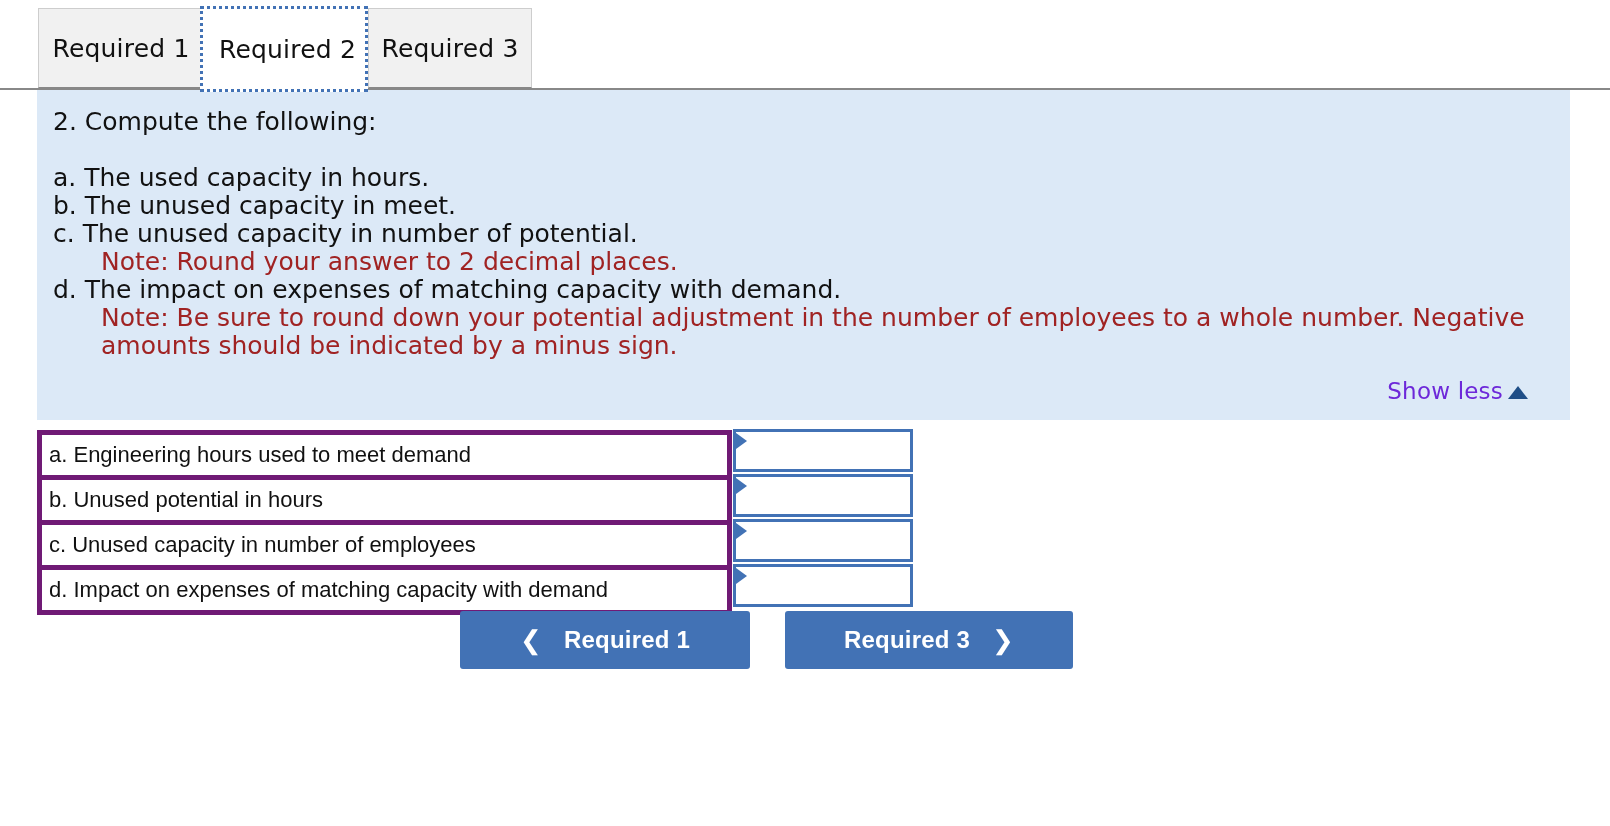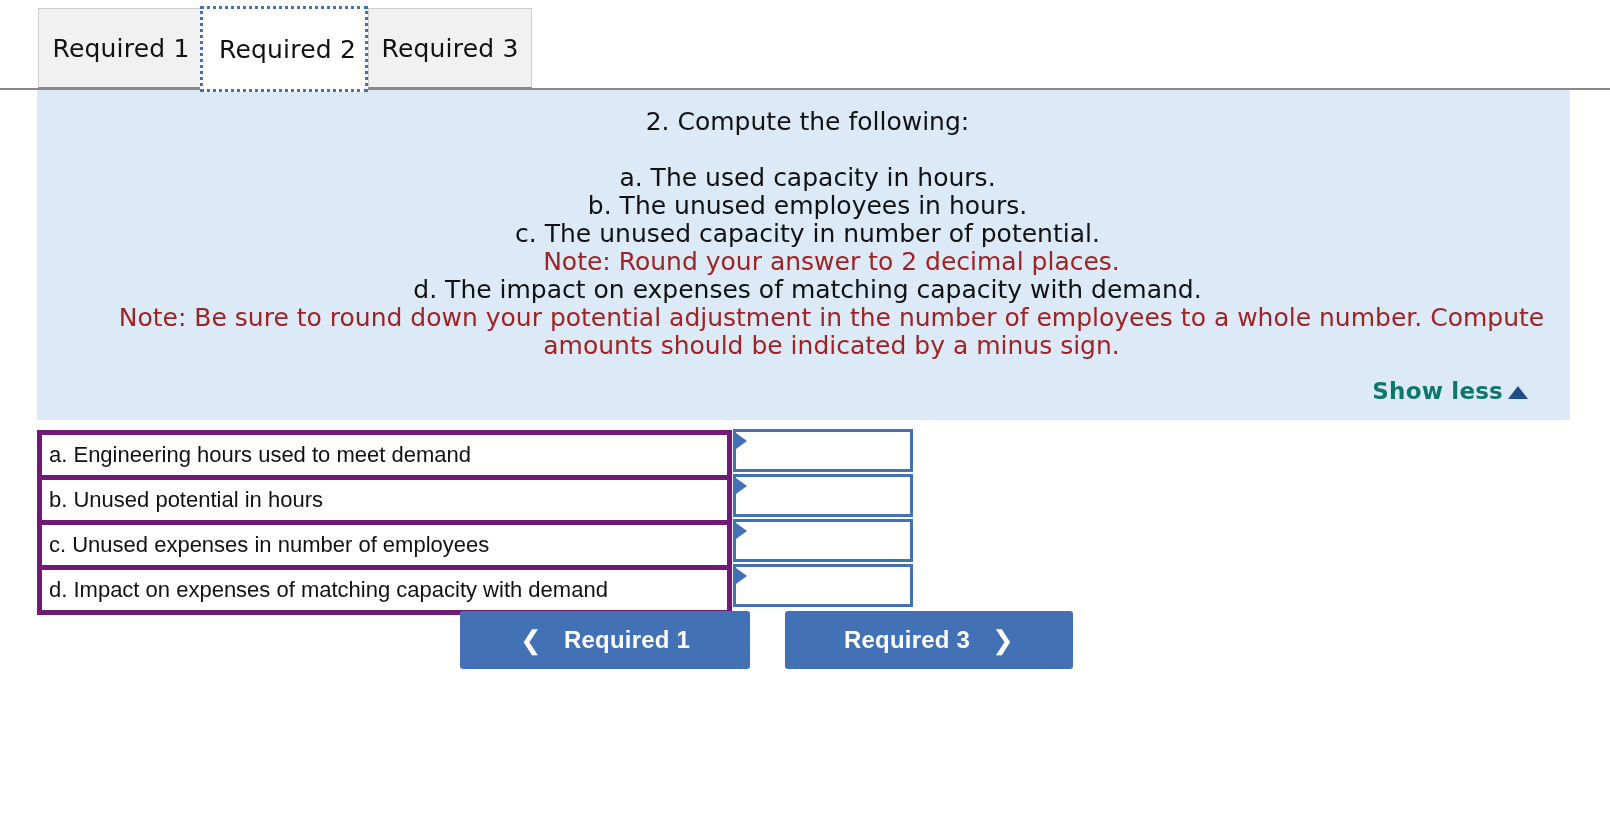--- a/index.html
+++ b/index.html
@@ -65,21 +65,20 @@
   
   .instruction-panel {
     position: absolute;
     left: 37px;
     top: 90px;
     width: 1533px;
     height: 330px;
     background: #dce9f7;
     box-sizing: border-box;
     padding: 18px 8px 0 16px;
-    text-align: center;
   }
   .inst-line {
     font-size: 25px;
     line-height: 28px;
     color: #111111;
     white-space: pre-wrap;
   }
   .inst-line.red {
     color: #a02323;
     margin-left: 48px;
@@ -89,22 +88,22 @@
     position: absolute;
     right: 42px;
     bottom: 16px;
     display: flex;
     align-items: center;
     gap: 2px;
     cursor: pointer;
   }
   .show-less-label {
     font-size: 23px;
-    font-weight: bold;
-    color: #0f766e;
+    font-weight: normal;
+    color: #6d28d9;
     letter-spacing: 0.2px;
   }
   .show-less-caret {
     width: 0;
     height: 0;
     border-left: 10px solid transparent;
     border-right: 10px solid transparent;
     border-bottom: 13px solid #1f4e87;
     margin-left: 3px;
     margin-top: 2px;
@@ -215,25 +214,25 @@
   </div>
   <div class="tab inactive" id="tab-2">
     <span>Required 3</span>
   </div>
 </div>
 
 <div class="instruction-panel">
   <div class="inst-line">2. Compute the following:</div>
   <div class="inst-spacer"></div>
   <div class="inst-line">a. The used capacity in hours.</div>
-  <div class="inst-line">b. The unused employees in hours.</div>
+  <div class="inst-line">b. The unused capacity in meet.</div>
   <div class="inst-line">c. The unused capacity in number of potential.</div>
   <div class="inst-line red">Note: Round your answer to 2 decimal places.</div>
   <div class="inst-line">d. The impact on expenses of matching capacity with demand.</div>
-  <div class="inst-line red">Note: Be sure to round down your potential adjustment in the number of employees to a whole number. Compute amounts should be indicated by a minus sign.</div>
+  <div class="inst-line red">Note: Be sure to round down your potential adjustment in the number of employees to a whole number. Negative amounts should be indicated by a minus sign.</div>
 
   <div class="show-less-row">
     <span class="show-less-label">Show less</span>
     <span class="show-less-caret"></span>
   </div>
 </div>
 
 <table class="answer-table">
   <tbody>
     <tr>
@@ -244,21 +243,21 @@
       </td>
     </tr>
     <tr>
       <td class="label-cell">b. Unused potential in hours</td>
       <td class="input-cell">
         <span class="input-marker"></span>
         <input class="answer-input" type="text" value="" style="">
       </td>
     </tr>
     <tr>
-      <td class="label-cell">c. Unused expenses in number of employees</td>
+      <td class="label-cell">c. Unused capacity in number of employees</td>
       <td class="input-cell">
         <span class="input-marker"></span>
         <input class="answer-input" type="text" value="" style="">
       </td>
     </tr>
     <tr>
       <td class="label-cell">d. Impact on expenses of matching capacity with demand</td>
       <td class="input-cell">
         <span class="input-marker"></span>
         <input class="answer-input" type="text" value="" style="">

